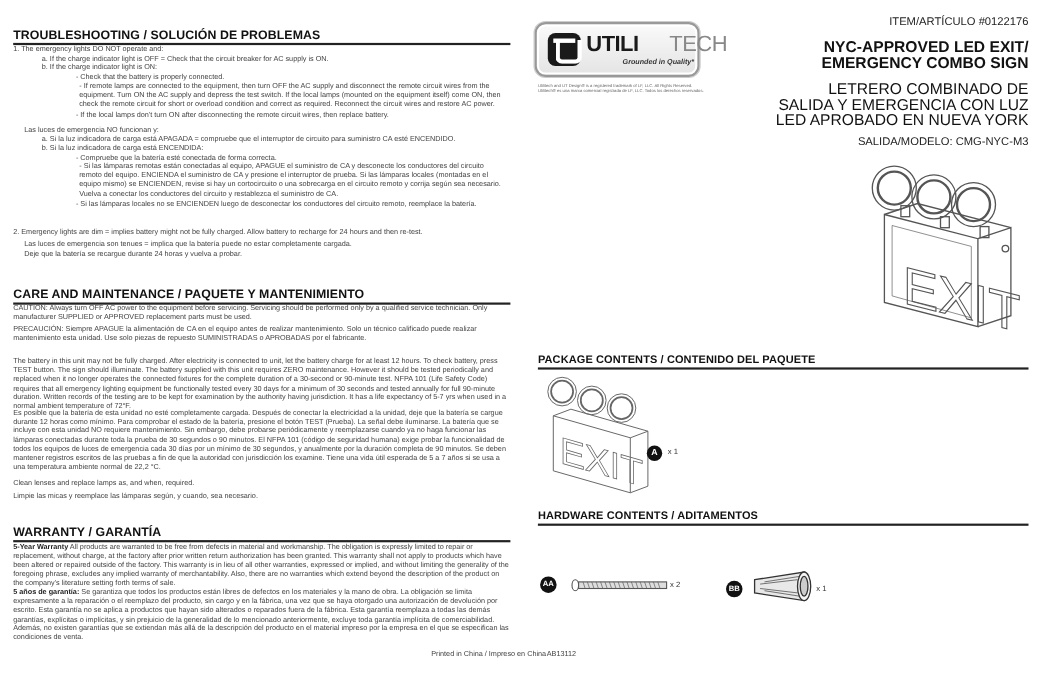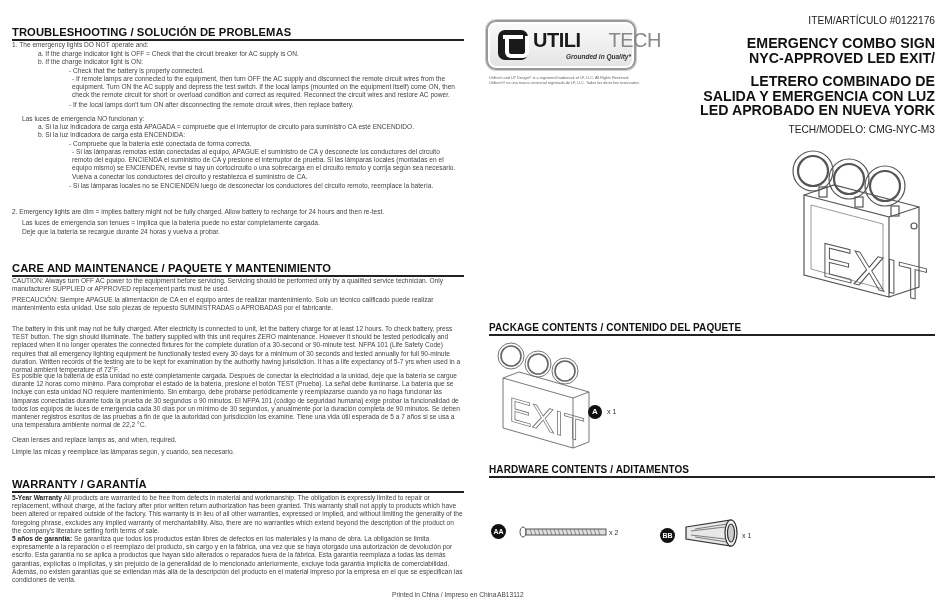--- a/index.html
+++ b/index.html
@@ -25,21 +25,21 @@
   #care-head { position: absolute; top: 262px; left: 0; width: 452px; }
   #warranty-head { position: absolute; top: 478px; left: 0; width: 452px; }
   .para { position: absolute; left: 0; width: 452px; text-align: left; }
 
   .footer-print { position: absolute; top: 591px; left: 380px; white-space: nowrap; }
   .footer-code { position: absolute; top: 591px; left: 8px; white-space: nowrap; }
 
   
   .item-no { position: absolute; right: 4px; top: 15px; font-size: 10.2px; color: #222; }
   .title-en { position: absolute; right: 4px; top: 36px; text-align: right; font-weight: bold; font-size: 14.2px; line-height: 14.5px; color: #111; }
-  .title-es { position: absolute; right: 4px; top: 74px; text-align: right; font-weight: bold; font-size: 14.2px; line-height: 14.5px; color: #111; }
+  .title-es { position: absolute; right: 4px; top: 74px; text-align: right; font-weight: normal; font-size: 14.2px; line-height: 14.5px; color: #111; }
   .model { position: absolute; right: 4px; top: 124px; font-size: 10.2px; color: #222; }
 
   .logo-box { position: absolute; left: -3px; top: 20px; width: 150px; height: 50px; border: 2px solid #999; border-radius: 10px; background: linear-gradient(#fafafa, #e4e4e4); box-shadow: inset 0 0 0 2px #fff, 0 0 0 1px #ccc; }
   .logo-mark { position: absolute; left: 10px; top: 8px; width: 30px; height: 30px; background: #1a1a1a; border-radius: 7px; }
   .logo-mark::before { content: ""; position: absolute; left: 7px; top: 6px; width: 16px; height: 18px; border: 4px solid #fff; border-top: none; border-radius: 0 0 6px 6px; }
   .logo-mark::after { content: ""; position: absolute; left: 5px; top: 5px; width: 20px; height: 4px; background: #fff; }
   .logo-text { position: absolute; left: 45px; top: 7px; font-weight: bold; font-size: 20px; letter-spacing: -0.5px; color: #1a1a1a; }
   .logo-text .light { color: #888; font-weight: normal; margin-left: 28px; }
   .logo-tag { position: absolute; left: 78px; top: 31px; font-size: 6.5px; font-style: italic; font-weight: bold; color: #333; }
   .trademark { position: absolute; left: 0; top: 76px; font-size: 3.8px; line-height: 5px; color: #666; width: 160px; }
@@ -103,29 +103,29 @@
     <div class="logo-text"><span>UTILI</span><span class="light">TECH</span></div>
     <div class="logo-tag">Grounded in Quality*</div>
   </div>
   <div class="trademark">
     <div>Utilitech and UT Design® is a registered trademark of LF, LLC. All Rights Reserved.</div>
     <div>Utilitech® es una marca comercial registrada de LF, LLC. Todos los derechos reservados.</div>
   </div>
 
   <div class="item-no">ITEM/ARTÍCULO #0122176</div>
   <div class="title-en">
+    <div>NYC-APPROVED LED EXIT/</div>
     <div>EMERGENCY COMBO SIGN</div>
-    <div>NYC-APPROVED LED EXIT/</div>
   </div>
   <div class="title-es">
     <div>LETRERO COMBINADO DE</div>
     <div>SALIDA Y EMERGENCIA CON LUZ</div>
     <div>LED APROBADO EN NUEVA YORK</div>
   </div>
-  <div class="model">TECH/MODELO: CMG-NYC-M3</div>
+  <div class="model">SALIDA/MODELO: CMG-NYC-M3</div>
 
   <svg class="hero-img" viewBox="0 0 240 170" fill="none" stroke="#555" stroke-width="1.2">
     <circle cx="114" cy="24" r="20"></circle>
       <circle cx="114" cy="24" r="15" stroke-width="2.2"></circle>
     <circle cx="150" cy="32" r="20"></circle>
       <circle cx="150" cy="32" r="15" stroke-width="2.2"></circle>
     <circle cx="186" cy="39" r="20"></circle>
       <circle cx="186" cy="39" r="15" stroke-width="2.2"></circle>
     <rect x="120" y="40" width="8" height="10"></rect>
       <rect x="156" y="50" width="8" height="10"></rect>

